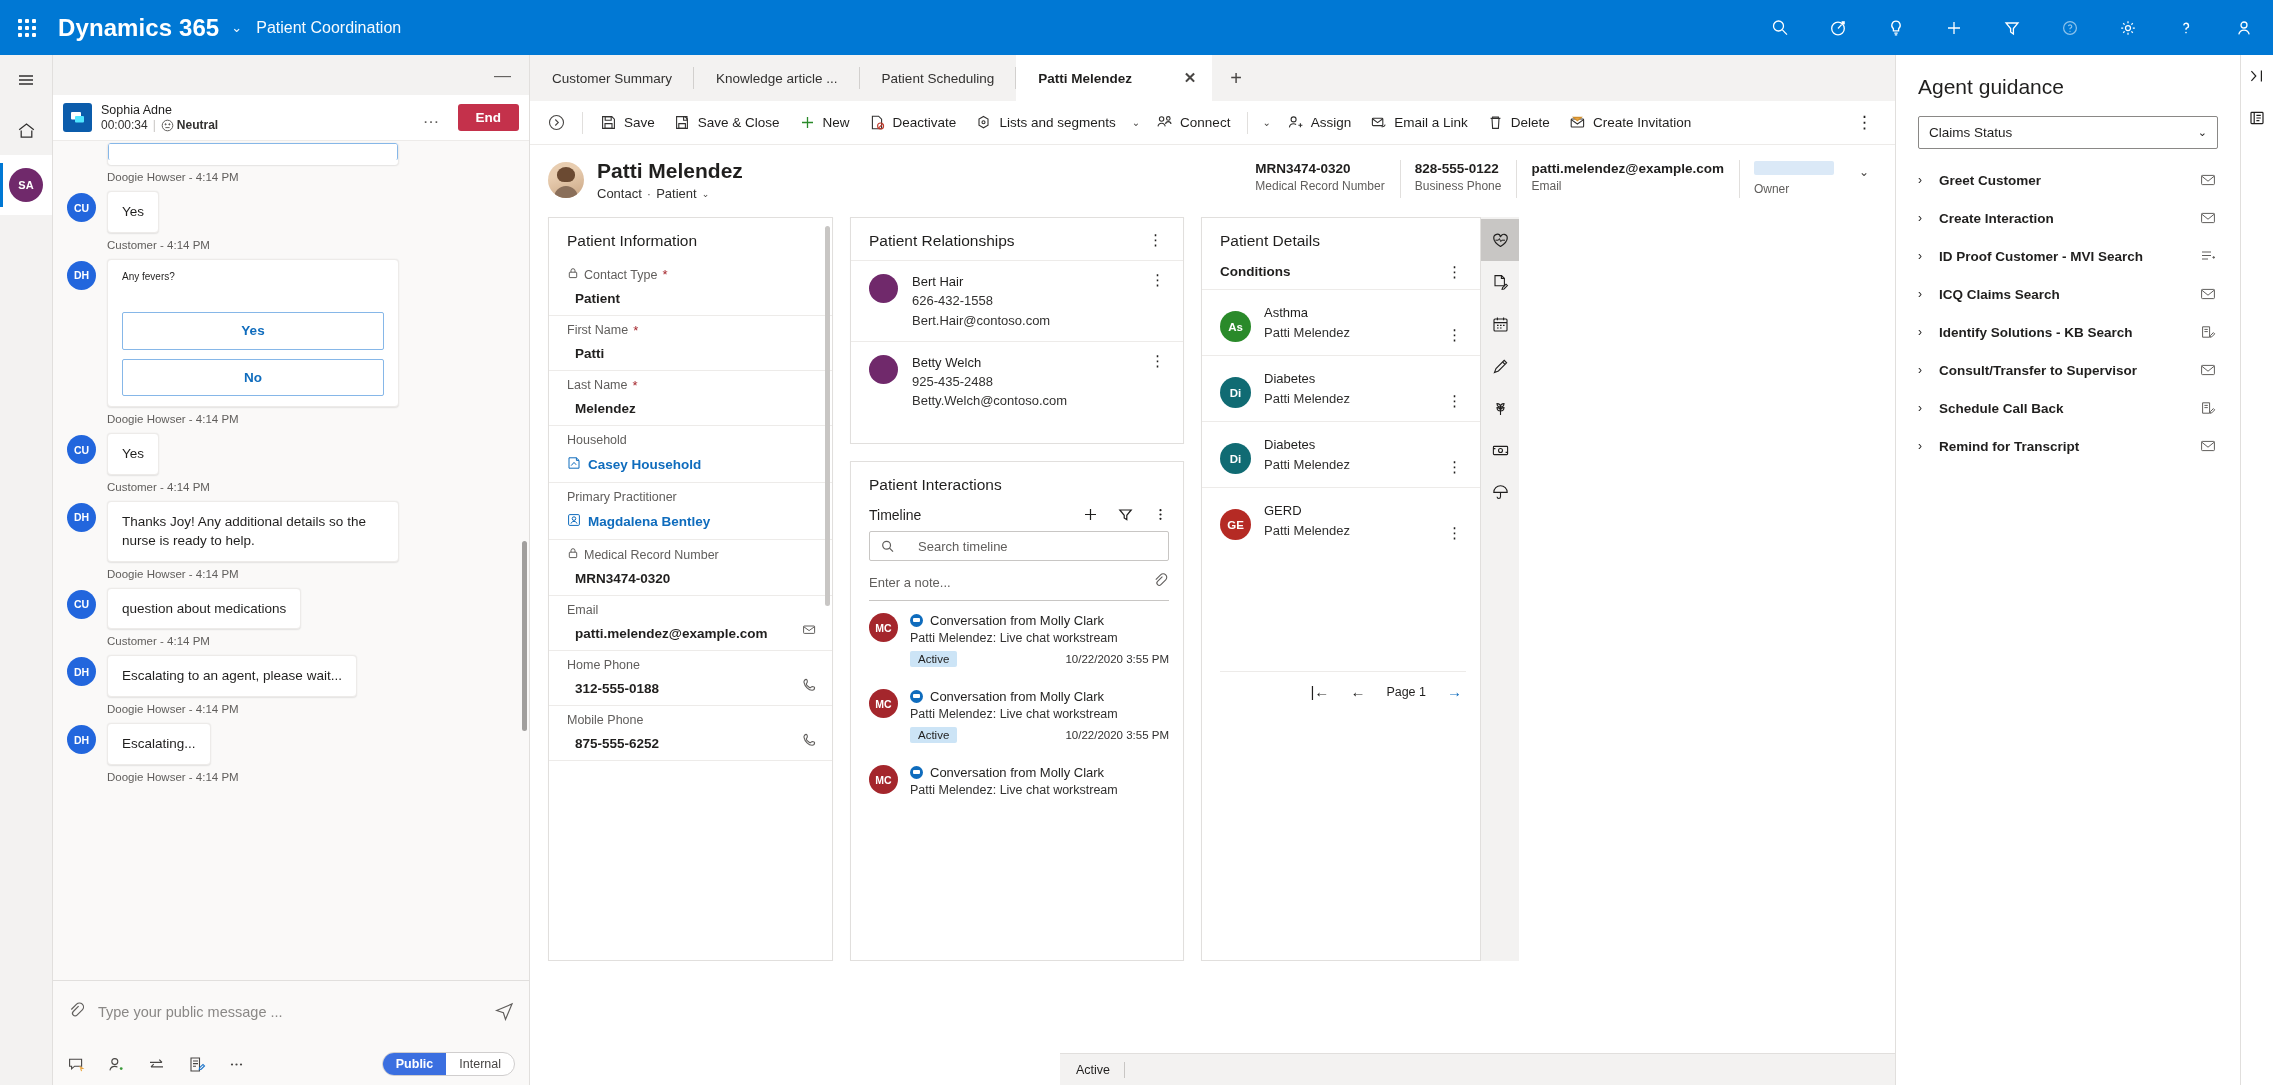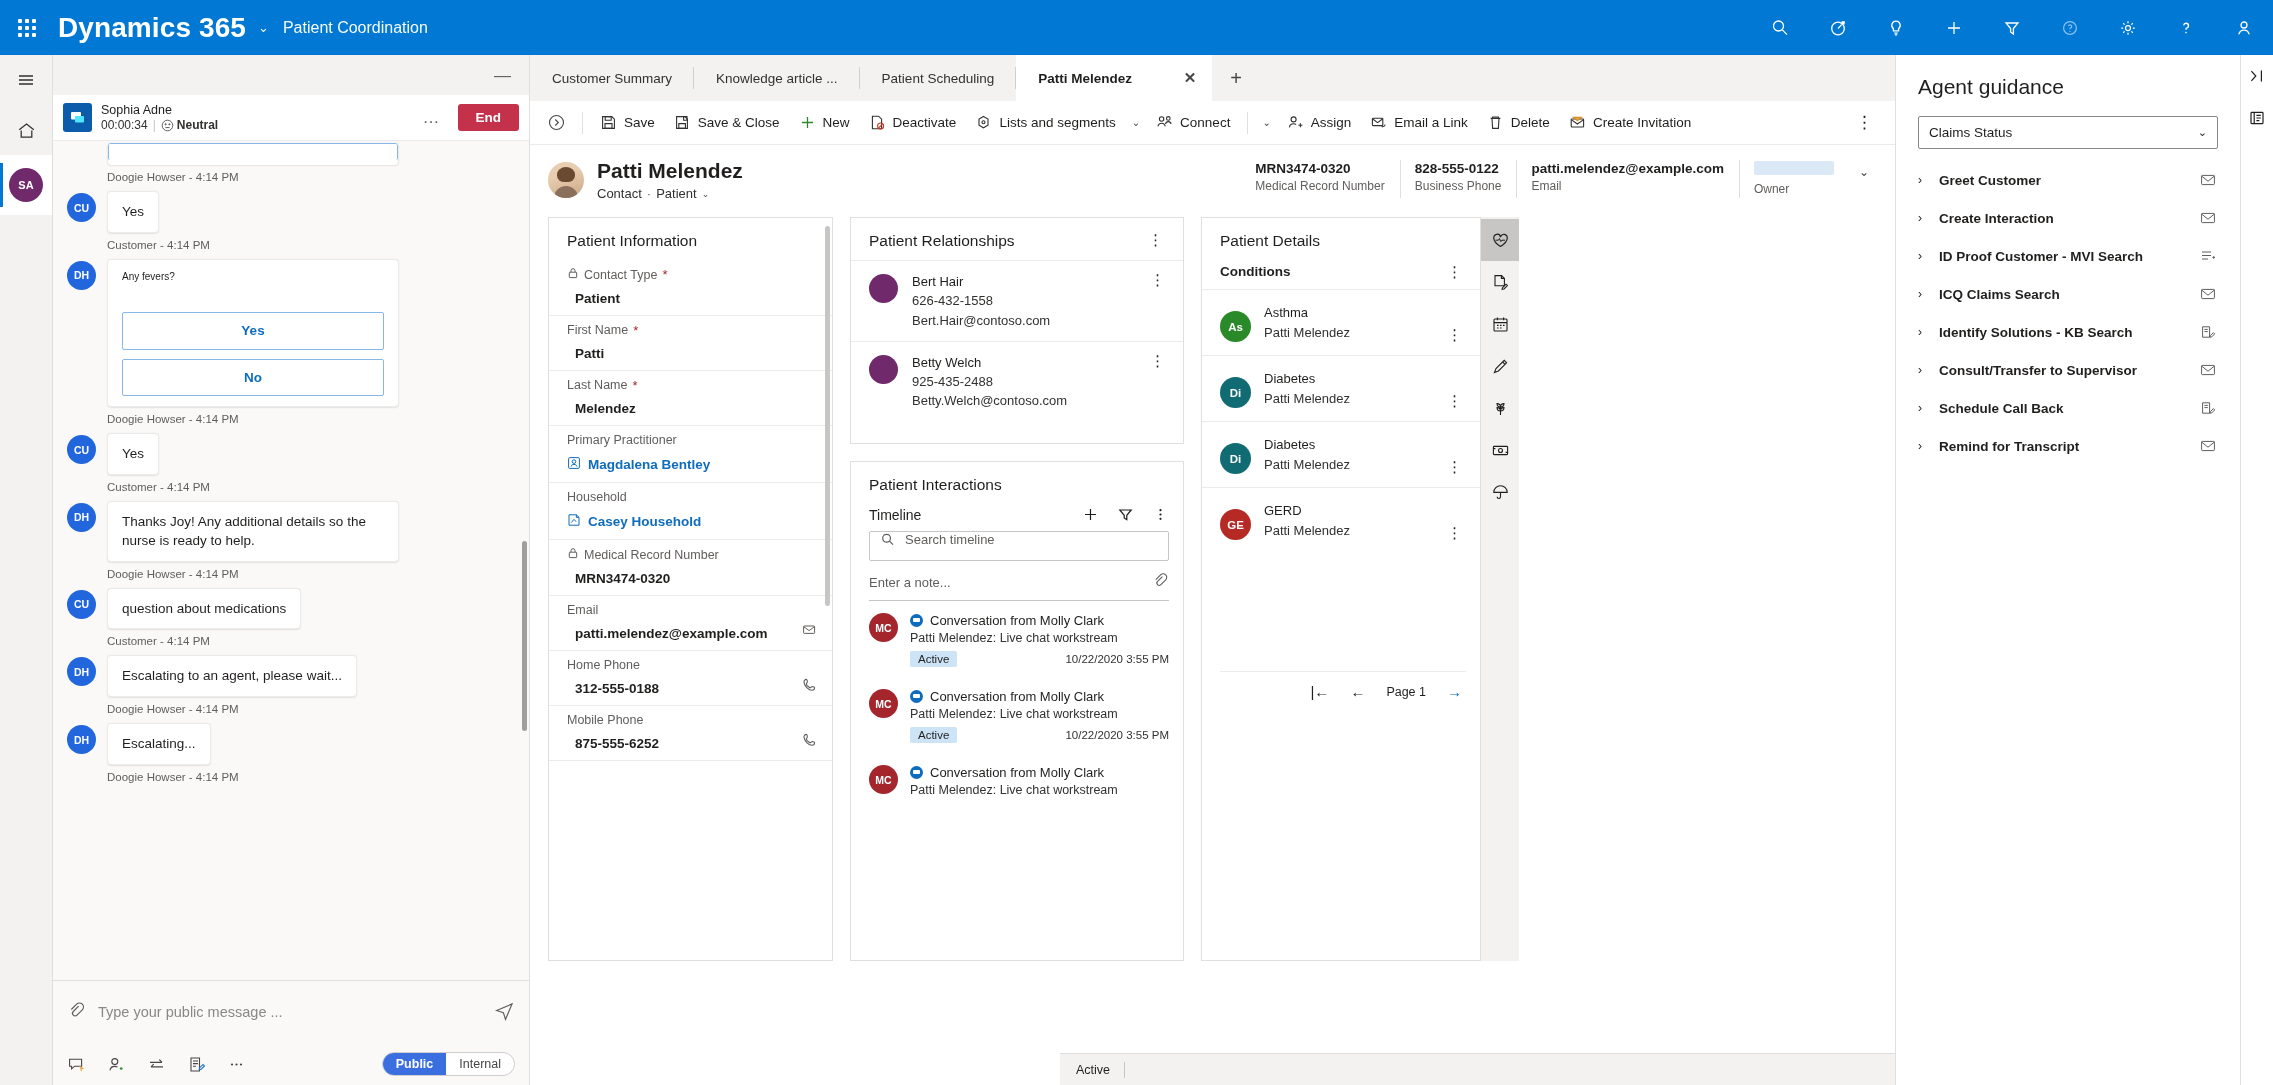--- a/index.html
+++ b/index.html
@@ -11,21 +11,21 @@
   body { position: relative; font-size: 13px; color: #323130; }
 
   
   .topbar {
     position: absolute; left:0; top:0; width:2273px; height:55px;
     background:#0078d4; display:flex; align-items:center; color:#fff;
   }
   .waffle { width:54px; display:flex; align-items:center; justify-content:center; cursor:pointer; }
   .waffle-grid { display:grid; grid-template-columns: repeat(3, 4px); gap:3px; }
   .waffle-grid i { width:4px;height:4px;background:#fff;border-radius:1px;display:block; }
-  .brand { font-size:28px; font-weight:600; letter-spacing:.1px; margin-left:4px;}
+  .brand { font-size:24px; font-weight:600; letter-spacing:.1px; margin-left:4px;}
   .brand-caret { margin:0 14px 0 12px; font-size:13px; opacity:.95;}
   .app-name { font-size:16px; font-weight:400; opacity:.97; }
   .topbar-right { margin-left:auto; display:flex; align-items:center; height:100%; }
   .tb-icon {
     width:58px; height:55px; display:flex; align-items:center; justify-content:center;
     cursor:pointer; color:#fff;
   }
   .tb-icon svg { display:block; }
   .tb-icon.dim { opacity:.55; }
 
@@ -197,21 +197,21 @@
   .rel-info .sm { color:#323130; }
   .row-dots { margin-left:auto; color:#201f1e; font-size:15px; cursor:pointer; padding:0 4px; line-height:1;}
 
   .int-card { flex:1; }
   .tl-head { display:flex; align-items:center; padding:2px 14px 8px 18px; }
   .tl-title { font-size:14px; color:#201f1e; }
   .tl-acts { margin-left:auto; display:flex; align-items:center; gap:18px; color:#201f1e; }
   .tl-acts span { cursor:pointer; display:flex; }
   .tl-search {
     margin:0 14px 0 18px; border:1px solid #c8c6c4; border-radius:2px; height:30px;
-    display:flex; align-items:flex-start; gap:10px; padding:0 10px; background:#fff;
+    display:flex; align-items:center; gap:23px; padding:0 10px; background:#fff;
   }
   .tl-search input { border:none; outline:none; flex:1; font-size:13px; font-family:"Liberation Sans",sans-serif; color:#201f1e;}
   .tl-search input::placeholder{ color:#605e5c; }
   .tl-note { margin:11px 14px 0 18px; display:flex; align-items:center; border-bottom:1px solid #c8c6c4; padding-bottom:8px; }
   .tl-note input { border:none; outline:none; flex:1; font-size:13px; font-family:"Liberation Sans",sans-serif;}
   .tl-note input::placeholder{ color:#605e5c; }
   .tl-item { display:flex; gap:12px; padding:12px 14px 10px 18px; }
   .tl-ava { width:29px;height:29px;border-radius:50%;background:#a4262c;color:#fff;flex:none;
     display:flex;align-items:center;justify-content:center;font-size:10.5px;font-weight:600;}
   .tl-main { flex:1; min-width:0; }
@@ -681,43 +681,43 @@
         <div class="field">
           <div class="f-lbl">
             <span>Last Name</span>
               <span class="req">*</span>
           </div>
           <div class="f-val">Melendez</div>
         </div>
 
         <div class="field">
           <div class="f-lbl">
+            <span>Household</span>
+          </div>
+          <div class="f-val link">
+            <span><svg width="14" height="14" viewBox="0 0 14 14" fill="none" stroke="#0f6cbd" stroke-width="1">
+                  <path d="M2 1.8h7.4l2.6 2.6v7.8H2z"></path>
+                  <path d="M9.4 1.8v2.6H12"></path>
+                  <path d="M4.2 9.6 7 6.4l2.2 2.4"></path>
+                </svg></span>
+            <span>Casey Household</span>
+          </div>
+        </div>
+
+        <div class="field">
+          <div class="f-lbl">
             <span>Primary Practitioner</span>
           </div>
           <div class="f-val link">
             <span><svg width="14" height="14" viewBox="0 0 14 14" fill="none" stroke="#0f6cbd" stroke-width="1">
                   <rect x="1.6" y="1.6" width="10.8" height="10.8" rx="1.2"></rect>
                   <circle cx="7" cy="5.6" r="1.8"></circle>
                   <path d="M4 10.6c.3-1.4 1.5-2.2 3-2.2s2.7.8 3 2.2"></path>
                 </svg></span>
             <span>Magdalena Bentley</span>
-          </div>
-        </div>
-
-        <div class="field">
-          <div class="f-lbl">
-            <span>Household</span>
-          </div>
-          <div class="f-val link">
-            <span><svg width="14" height="14" viewBox="0 0 14 14" fill="none" stroke="#0f6cbd" stroke-width="1">
-                  <path d="M2 1.8h7.4l2.6 2.6v7.8H2z"></path>
-                  <path d="M9.4 1.8v2.6H12"></path>
-                  <path d="M4.2 9.6 7 6.4l2.2 2.4"></path>
-                </svg></span>
-            <span>Casey Household</span>
           </div>
         </div>
 
         <div class="field">
           <div class="f-lbl">
             <span><svg width="12" height="12" viewBox="0 0 12 12" fill="none" stroke="#605e5c" stroke-width="1">
                   <rect x="2.3" y="5.2" width="7.4" height="5.4" rx=".7"></rect>
                   <path d="M4 5.2V3.7a2 2 0 0 1 4 0v1.5"></path>
                 </svg></span>
             <span>Medical Record Number</span>

